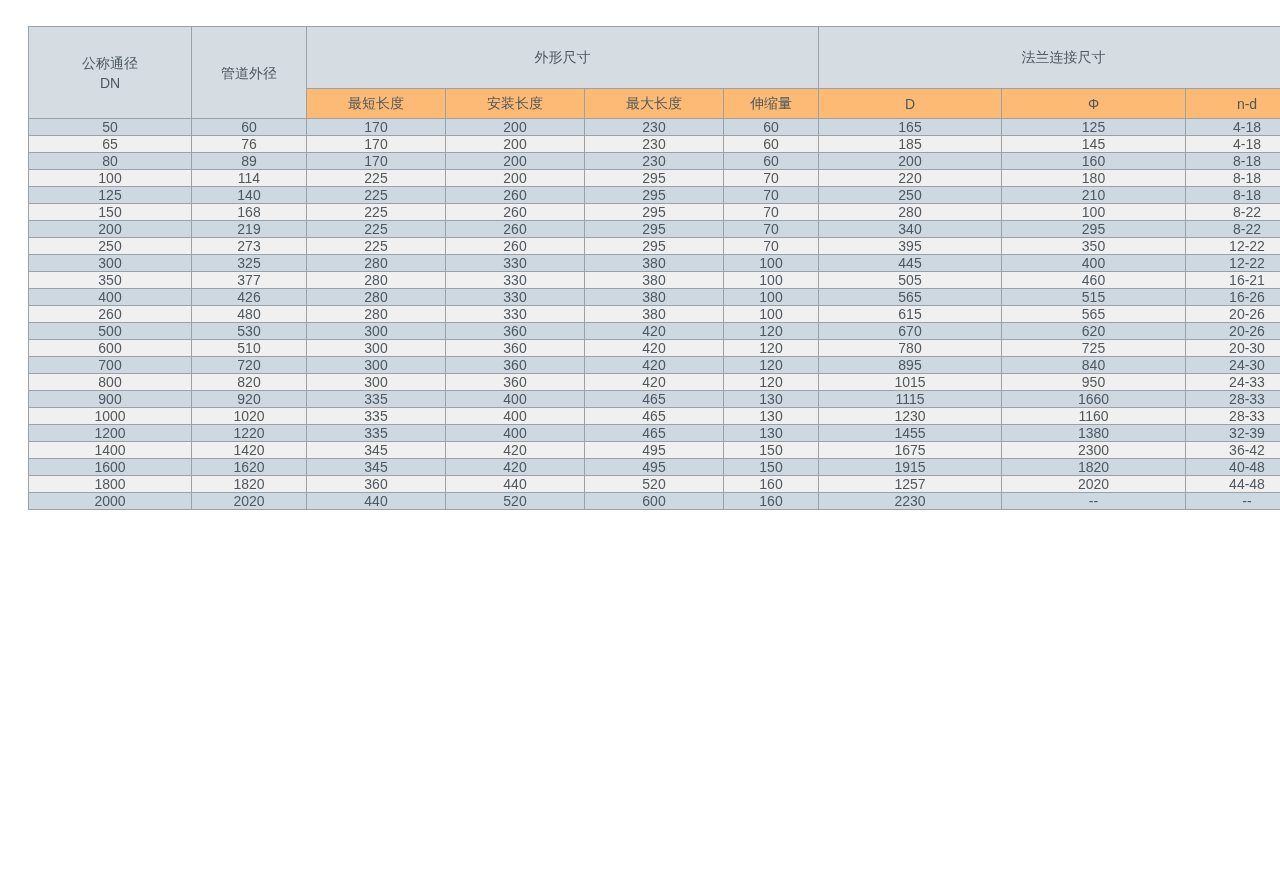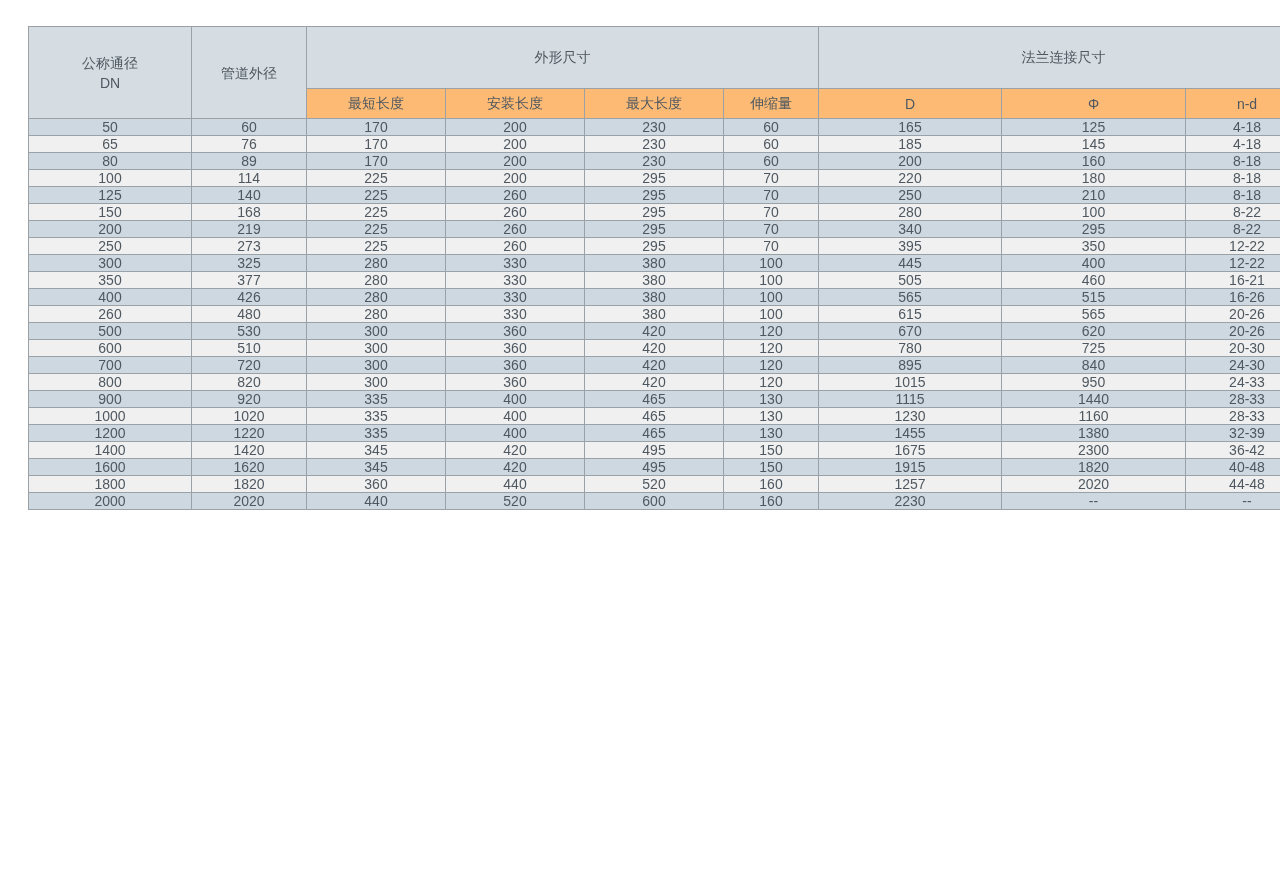--- a/index.html
+++ b/index.html
@@ -272,21 +272,21 @@
           <td>24-33</td>
         </tr>
         <tr class="row-odd">
           <td>900</td>
           <td>920</td>
           <td>335</td>
           <td>400</td>
           <td>465</td>
           <td>130</td>
           <td>1115</td>
-          <td>1440</td>
+          <td>1660</td>
           <td>28-33</td>
         </tr>
         <tr class="row-even">
           <td>1000</td>
           <td>1020</td>
           <td>335</td>
           <td>400</td>
           <td>465</td>
           <td>130</td>
           <td>1230</td>

